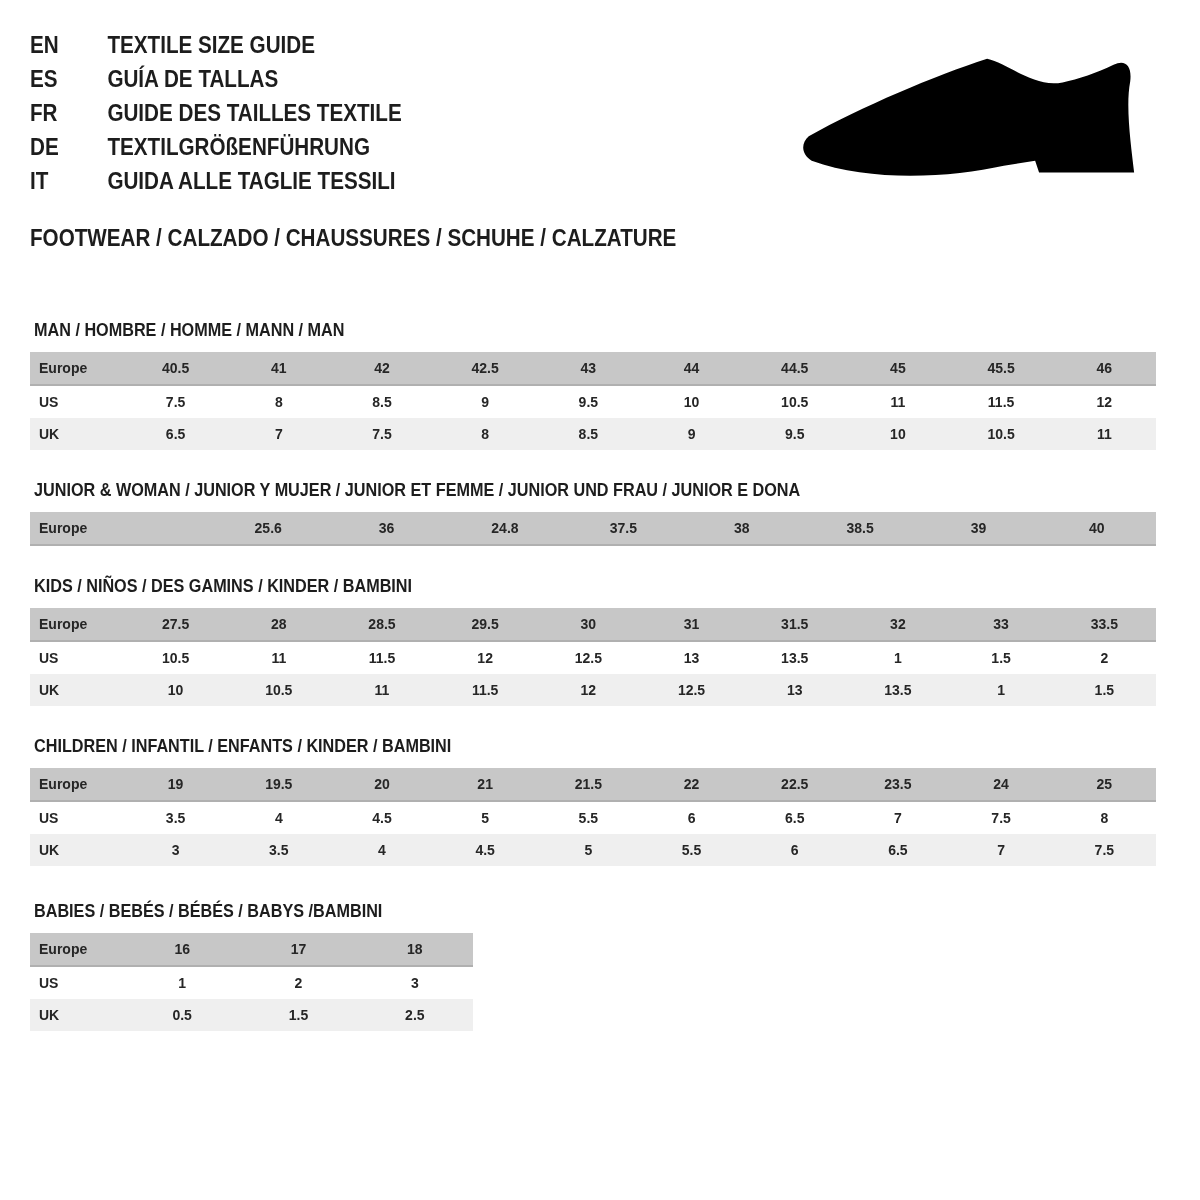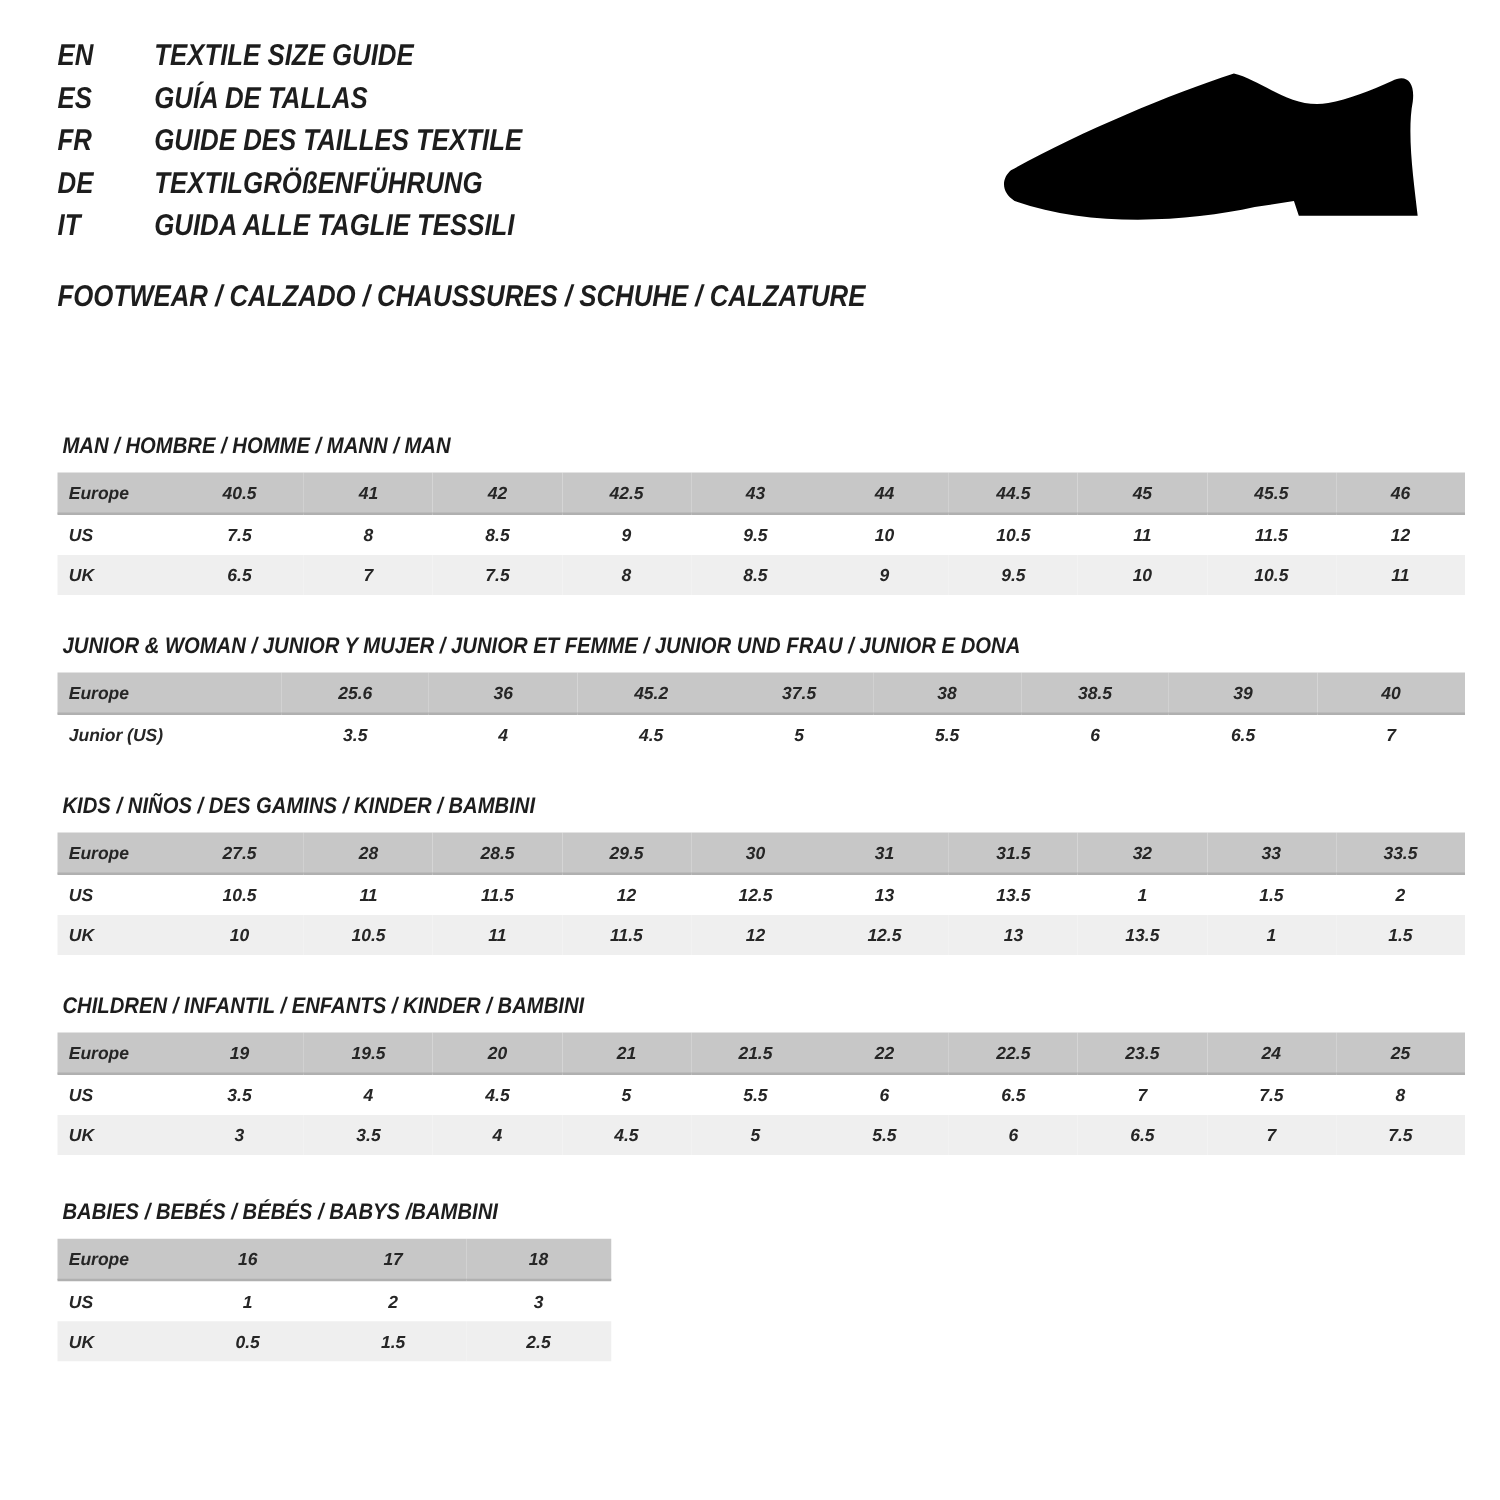--- a/index.html
+++ b/index.html
@@ -5,21 +5,21 @@
   html, body {
     margin: 0;
     padding: 0;
     background: #ffffff;
     width: 1200px;
     height: 1200px;
     overflow: hidden;
     font-family: "Liberation Sans", sans-serif;
     color: var(--text, #1d1d1d);
   }
-  .page { padding: 28px 37px 0 46px; position: relative; font-style: italic; }
+  .page { padding: 28px 37px 0 30px; position: relative; }
 
   
   .top { position: relative; height: 172px; }
   .lang-row {
     display: flex;
     font-weight: bold;
     font-size: 24px;
     line-height: 34px;
     transform: scaleX(0.86);
     transform-origin: left center;
@@ -40,21 +40,21 @@
     font-weight: bold;
     font-size: 24px;
     line-height: 28px;
     transform: scaleX(0.86);
     transform-origin: left center;
     white-space: nowrap;
   }
 
   
   .section { margin-top: 30px; }
-  .section.first { margin-top: 94px; }
+  .section.first { margin-top: 68px; }
   .section.babies-gap { margin-top: 35px; }
   .sec-title {
     font-weight: bold;
     font-size: 18px;
     line-height: 20px;
     margin: 0 0 12px 4px;
     transform: scaleX(0.9);
     transform-origin: left center;
     white-space: nowrap;
   }
@@ -184,37 +184,26 @@
   </div>
 
   <div class="section">
     <div class="sec-title">JUNIOR &amp; WOMAN / JUNIOR Y MUJER / JUNIOR ET FEMME / JUNIOR UND FRAU / JUNIOR E DONA</div>
     <table class="size-table wide-label">
       <tbody>
           <tr class="hdr">
             <td class="lbl">Europe</td>
             <td>25.6</td>
             <td>36</td>
-            <td>45.2</td>
+            <td>24.8</td>
             <td>37.5</td>
             <td>38</td>
             <td>38.5</td>
             <td>39</td>
             <td>40</td>
-          </tr>
-          <tr>
-            <td class="lbl">Junior (US)</td>
-            <td>3.5</td>
-            <td>4</td>
-            <td>4.5</td>
-            <td>5</td>
-            <td>5.5</td>
-            <td>6</td>
-            <td>6.5</td>
-            <td>7</td>
           </tr>
         </tbody>
     </table>
   </div>
 
   <div class="section">
     <div class="sec-title">KIDS / NIÑOS / DES GAMINS / KINDER / BAMBINI</div>
     <table class="size-table">
       <tbody>
           <tr class="hdr">

